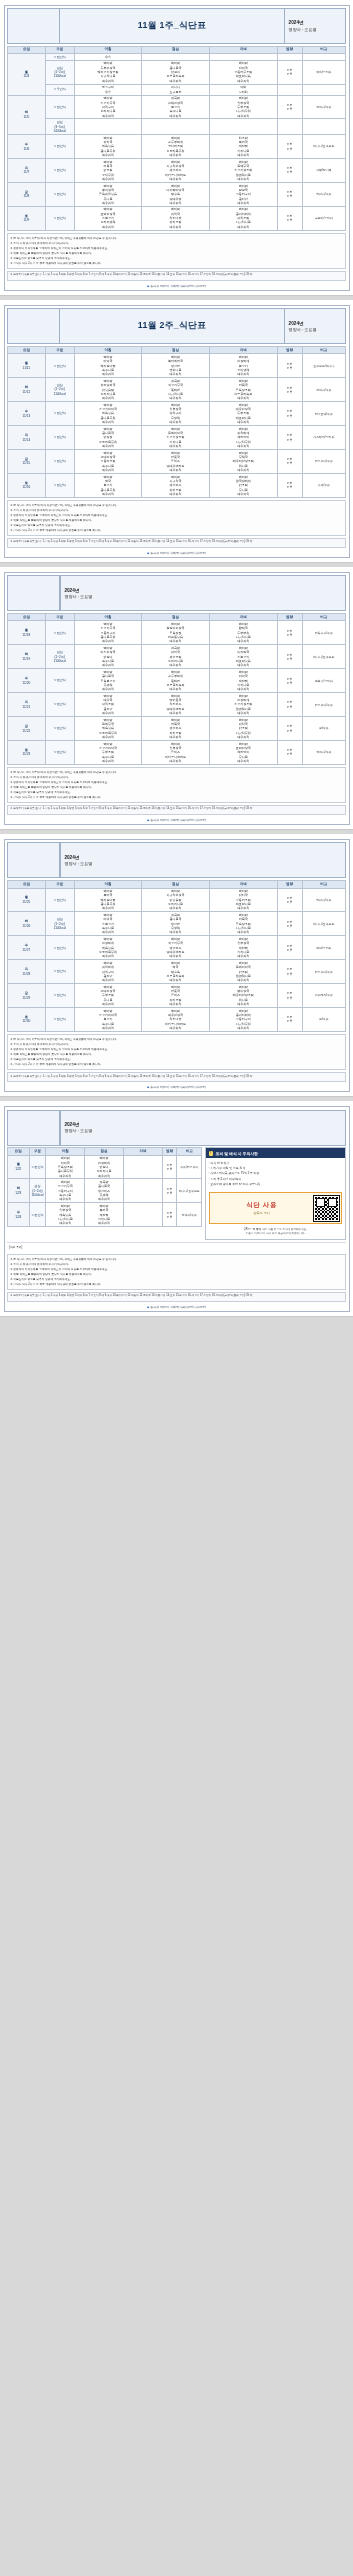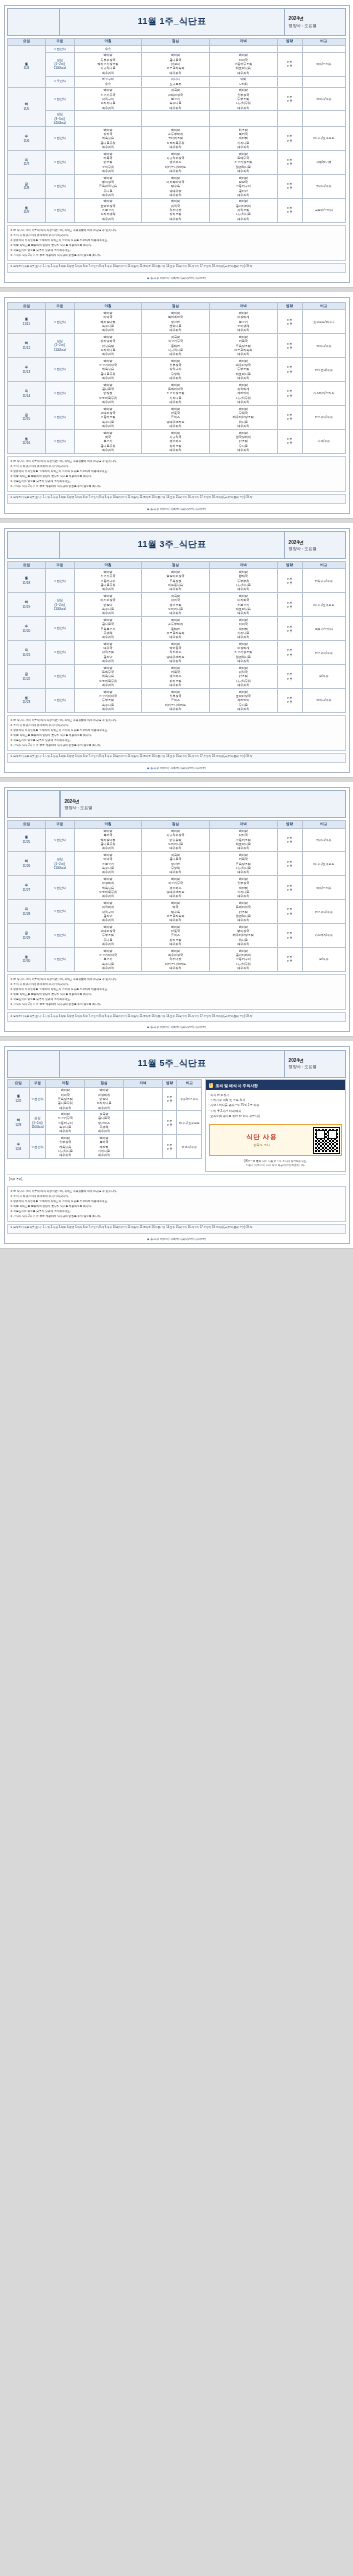--- a/index.html
+++ b/index.html
@@ -23,21 +23,21 @@
     border: 0.6px solid #aab6c8;
     background: #ffffff;
     padding: 2.4px;
   }
   
   .hdr {
     display: flex;
     align-items: stretch;
     border: 0.6px solid #9fb0c9;
     background: #eef3fa;
-    height: 28px;
+    height: 36px;
   }
   .hdr-left { width: 52px; border-right: 0.6px solid #9fb0c9; }
   .hdr-title {
     flex: 1;
     display: flex; align-items: center; justify-content: center;
     font-size: 8.8px; font-weight: bold; color: #17365d;
     letter-spacing: 0.3px;
   }
   .hdr-right {
     width: 61px;
@@ -337,20 +337,28 @@
           <div>※ 제철 식재료를 활용하여 영양이 풍부한 식단을 제공하도록 합니다.</div>
           <div>※ 국물요리는 염도를 낮추어 싱겁게 조리해주세요.</div>
           <div>※ 간식은 식사 2시간 전·후로 제공하여 식사량에 영향을 주지 않도록 합니다.</div>
         </div>
         <div class="allergy">※ 알레르기 유발식품 표시 : 1.난류 2.우유 3.메밀 4.땅콩 5.대두 6.밀 7.고등어 8.게 9.새우 10.돼지고기 11.복숭아 12.토마토 13.아황산류 14.호두 15.닭고기 16.쇠고기 17.오징어 18.조개류(굴,전복,홍합 포함) 19.잣</div>
         <div class="org"><span class="dot">◆ </span><span>송파구 어린이·사회복지급식관리지원센터</span></div>
       </div>
     </div>
     <div class="page">
       <div class="page-inner">
+        <div class="hdr">
+          <div class="hdr-left"></div>
+          <div class="hdr-title">11월 2주_식단표</div>
+          <div class="hdr-right">
+            <div class="yr">2024년</div>
+            <div>영양사 : 조은별</div>
+          </div>
+        </div>
         <table class="menu">
           <colgroup>
             <col class="c-day">
             <col class="c-meal">
             <col class="c-dish">
             <col class="c-dish">
             <col class="c-dish">
             <col class="c-kcal">
             <col class="c-note">
           </colgroup>
@@ -430,138 +438,20 @@
               <td class="day" rowspan="1">
                 <span class="dw">토</span>
                 <span class="dn">11/16</span>
               </td>
               <td class="meal">오전간식</td>
               <td class="dish">백미밥<br>떡국<br>불고기<br>콩나물무침<br>배추김치</td>
               <td class="dish">백미밥<br>시금치국<br>생선까스<br>감자조림<br>배추김치</td>
               <td class="dish">백미밥<br>청국장찌개<br>닭조림<br>무나물<br>배추김치</td>
               <td class="kcal">오전<br>오후</td>
               <td class="note">사과/우유</td>
-            </tr>
-          </tbody>
-        </table>
-        <div class="notes">
-          <div>※ 본 식단은 센터 기준에 따라 작성되었으며, 식재료 수급상황에 따라 변경될 수 있습니다.</div>
-          <div>※ 조리 시 위생관리에 유의하여 주시기 바랍니다.</div>
-          <div>※ 영유아의 저작능력을 고려하여 식재료의 크기와 질감을 조절하여 제공해주세요.</div>
-          <div>※ 제철 식재료를 활용하여 영양이 풍부한 식단을 제공하도록 합니다.</div>
-          <div>※ 국물요리는 염도를 낮추어 싱겁게 조리해주세요.</div>
-          <div>※ 간식은 식사 2시간 전·후로 제공하여 식사량에 영향을 주지 않도록 합니다.</div>
-        </div>
-        <div class="allergy">※ 알레르기 유발식품 표시 : 1.난류 2.우유 3.메밀 4.땅콩 5.대두 6.밀 7.고등어 8.게 9.새우 10.돼지고기 11.복숭아 12.토마토 13.아황산류 14.호두 15.닭고기 16.쇠고기 17.오징어 18.조개류(굴,전복,홍합 포함) 19.잣</div>
-        <div class="org"><span class="dot">◆ </span><span>송파구 어린이·사회복지급식관리지원센터</span></div>
-      </div>
-    </div>
-    <div class="page">
-      <div class="page-inner">
-        <div class="hdr">
-          <div class="hdr-left"></div>
-          <div class="hdr-title">11월 3주_식단표</div>
-          <div class="hdr-right">
-            <div class="yr">2024년</div>
-            <div>영양사 : 조은별</div>
-          </div>
-        </div>
-        <table class="menu">
-          <colgroup>
-            <col class="c-day">
-            <col class="c-meal">
-            <col class="c-dish">
-            <col class="c-dish">
-            <col class="c-dish">
-            <col class="c-kcal">
-            <col class="c-note">
-          </colgroup>
-          <thead>
-            <tr>
-              <th>요일</th>
-              <th>구분</th>
-              <th>아침</th>
-              <th>점심</th>
-              <th>저녁</th>
-              <th>열량</th>
-              <th>비고</th>
-            </tr>
-          </thead>
-          <tbody>
-            <tr>
-              <td class="day" rowspan="1">
-                <span class="dw">월</span>
-                <span class="dn">11/18</span>
-              </td>
-              <td class="meal">오전간식</td>
-              <td class="dish">백미밥<br>소고기무국<br>고등어구이<br>콩나물무침<br>배추김치</td>
-              <td class="dish">백미밥<br>얼갈이된장국<br>돈육강정<br>마늘쫑볶음<br>배추김치</td>
-              <td class="dish">백미밥<br>황태국<br>두부부침<br>시금치나물<br>배추김치</td>
-              <td class="kcal">오전<br>오후</td>
-              <td class="note">찐옥수수/우유</td>
-            </tr>
-            <tr>
-              <td class="day" rowspan="1">
-                <span class="dw">화</span>
-                <span class="dn">11/19</span>
-              </td>
-              <td class="meal">점심<br>(1~2세)<br>1100kcal</td>
-              <td class="dish">백미밥<br>미소된장국<br>닭갈비<br>숙주나물<br>배추김치</td>
-              <td class="dish">잡곡밥<br>감자국<br>생선조림<br>도라지나물<br>배추김치</td>
-              <td class="dish">백미밥<br>바지락국<br>소불고기<br>애호박볶음<br>배추김치</td>
-              <td class="kcal">오전<br>오후</td>
-              <td class="note">바나나/요구르트</td>
-            </tr>
-            <tr>
-              <td class="day" rowspan="1">
-                <span class="dw">수</span>
-                <span class="dn">11/20</span>
-              </td>
-              <td class="meal">오전간식</td>
-              <td class="dish">백미밥<br>콩나물국<br>돈육불고기<br>무생채<br>배추김치</td>
-              <td class="dish">백미밥<br>순두부찌개<br>동태전<br>브로콜리숙회<br>배추김치</td>
-              <td class="dish">백미밥<br>미역국<br>계란찜<br>가지나물<br>배추김치</td>
-              <td class="kcal">오전<br>오후</td>
-              <td class="note">백설기/보리차</td>
-            </tr>
-            <tr>
-              <td class="day" rowspan="1">
-                <span class="dw">목</span>
-                <span class="dn">11/21</span>
-              </td>
-              <td class="meal">오전간식</td>
-              <td class="dish">백미밥<br>배추국<br>삼치조림<br>콩자반<br>배추김치</td>
-              <td class="dish">백미밥<br>떡만둣국<br>치킨까스<br>양배추샐러드<br>배추김치</td>
-              <td class="dish">백미밥<br>된장찌개<br>소고기장조림<br>청경채나물<br>배추김치</td>
-              <td class="kcal">오전<br>오후</td>
-              <td class="note">찐고구마/우유</td>
-            </tr>
-            <tr>
-              <td class="day" rowspan="1">
-                <span class="dw">금</span>
-                <span class="dn">11/22</span>
-              </td>
-              <td class="meal">오전간식</td>
-              <td class="dish">백미밥<br>들깨무국<br>제육볶음<br>도토리묵무침<br>배추김치</td>
-              <td class="dish">백미밥<br>어묵국<br>생선까스<br>감자조림<br>배추김치</td>
-              <td class="dish">백미밥<br>김치국<br>닭조림<br>시금치무침<br>배추김치</td>
-              <td class="kcal">오전<br>오후</td>
-              <td class="note">귤/우유</td>
-            </tr>
-            <tr>
-              <td class="day" rowspan="1">
-                <span class="dw">토</span>
-                <span class="dn">11/23</span>
-              </td>
-              <td class="meal">오전간식</td>
-              <td class="dish">백미밥<br>소고기미역국<br>두부조림<br>숙주나물<br>배추김치</td>
-              <td class="dish">백미밥<br>유부장국<br>돈까스<br>마카로니샐러드<br>배추김치</td>
-              <td class="dish">백미밥<br>호박된장국<br>계란말이<br>무나물<br>배추김치</td>
-              <td class="kcal">오전<br>오후</td>
-              <td class="note">쌀과자/우유</td>
             </tr>
           </tbody>
         </table>
         <div class="notes">
           <div>※ 본 식단은 센터 기준에 따라 작성되었으며, 식재료 수급상황에 따라 변경될 수 있습니다.</div>
           <div>※ 조리 시 위생관리에 유의하여 주시기 바랍니다.</div>
           <div>※ 영유아의 저작능력을 고려하여 식재료의 크기와 질감을 조절하여 제공해주세요.</div>
           <div>※ 제철 식재료를 활용하여 영양이 풍부한 식단을 제공하도록 합니다.</div>
           <div>※ 국물요리는 염도를 낮추어 싱겁게 조리해주세요.</div>
           <div>※ 간식은 식사 2시간 전·후로 제공하여 식사량에 영향을 주지 않도록 합니다.</div>
@@ -597,108 +487,224 @@
               <th>점심</th>
               <th>저녁</th>
               <th>열량</th>
               <th>비고</th>
             </tr>
           </thead>
           <tbody>
             <tr>
               <td class="day" rowspan="1">
                 <span class="dw">월</span>
-                <span class="dn">11/25</span>
-              </td>
-              <td class="meal">오전간식</td>
-              <td class="dish">백미밥<br>북어국<br>돼지갈비찜<br>콩나물무침<br>배추김치</td>
-              <td class="dish">백미밥<br>시금치된장국<br>닭볶음탕<br>도라지나물<br>배추김치</td>
-              <td class="dish">백미밥<br>감자국<br>고등어조림<br>애호박나물<br>배추김치</td>
-              <td class="kcal">오전<br>오후</td>
-              <td class="note">찐감자/우유</td>
+                <span class="dn">11/18</span>
+              </td>
+              <td class="meal">오전간식</td>
+              <td class="dish">백미밥<br>소고기무국<br>고등어구이<br>콩나물무침<br>배추김치</td>
+              <td class="dish">백미밥<br>얼갈이된장국<br>돈육강정<br>마늘쫑볶음<br>배추김치</td>
+              <td class="dish">백미밥<br>황태국<br>두부부침<br>시금치나물<br>배추김치</td>
+              <td class="kcal">오전<br>오후</td>
+              <td class="note">찐옥수수/우유</td>
             </tr>
             <tr>
               <td class="day" rowspan="1">
                 <span class="dw">화</span>
-                <span class="dn">11/26</span>
+                <span class="dn">11/19</span>
               </td>
               <td class="meal">점심<br>(1~2세)<br>1100kcal</td>
-              <td class="dish">백미밥<br>미역국<br>소불고기<br>숙주나물<br>배추김치</td>
-              <td class="dish">잡곡밥<br>콩나물국<br>생선전<br>무생채<br>배추김치</td>
-              <td class="dish">백미밥<br>어묵국<br>돈육장조림<br>시금치나물<br>배추김치</td>
+              <td class="dish">백미밥<br>미소된장국<br>닭갈비<br>숙주나물<br>배추김치</td>
+              <td class="dish">잡곡밥<br>감자국<br>생선조림<br>도라지나물<br>배추김치</td>
+              <td class="dish">백미밥<br>바지락국<br>소불고기<br>애호박볶음<br>배추김치</td>
               <td class="kcal">오전<br>오후</td>
               <td class="note">바나나/요구르트</td>
             </tr>
             <tr>
               <td class="day" rowspan="1">
                 <span class="dw">수</span>
-                <span class="dn">11/27</span>
-              </td>
-              <td class="meal">오전간식</td>
-              <td class="dish">백미밥<br>된장찌개<br>제육볶음<br>도토리묵무침<br>배추김치</td>
-              <td class="dish">백미밥<br>쇠고기무국<br>생선까스<br>양배추샐러드<br>배추김치</td>
-              <td class="dish">백미밥<br>유부장국<br>계란찜<br>가지나물<br>배추김치</td>
-              <td class="kcal">오전<br>오후</td>
-              <td class="note">약과/보리차</td>
+                <span class="dn">11/20</span>
+              </td>
+              <td class="meal">오전간식</td>
+              <td class="dish">백미밥<br>콩나물국<br>돈육불고기<br>무생채<br>배추김치</td>
+              <td class="dish">백미밥<br>순두부찌개<br>동태전<br>브로콜리숙회<br>배추김치</td>
+              <td class="dish">백미밥<br>미역국<br>계란찜<br>가지나물<br>배추김치</td>
+              <td class="kcal">오전<br>오후</td>
+              <td class="note">백설기/보리차</td>
             </tr>
             <tr>
               <td class="day" rowspan="1">
                 <span class="dw">목</span>
-                <span class="dn">11/28</span>
-              </td>
-              <td class="meal">오전간식</td>
-              <td class="dish">백미밥<br>김치찌개<br>삼치구이<br>콩자반<br>배추김치</td>
-              <td class="dish">백미밥<br>떡국<br>탕수육<br>브로콜리숙회<br>배추김치</td>
-              <td class="dish">백미밥<br>들깨미역국<br>닭조림<br>청경채나물<br>배추김치</td>
+                <span class="dn">11/21</span>
+              </td>
+              <td class="meal">오전간식</td>
+              <td class="dish">백미밥<br>배추국<br>삼치조림<br>콩자반<br>배추김치</td>
+              <td class="dish">백미밥<br>떡만둣국<br>치킨까스<br>양배추샐러드<br>배추김치</td>
+              <td class="dish">백미밥<br>된장찌개<br>소고기장조림<br>청경채나물<br>배추김치</td>
               <td class="kcal">오전<br>오후</td>
               <td class="note">찐고구마/우유</td>
             </tr>
             <tr>
               <td class="day" rowspan="1">
                 <span class="dw">금</span>
-                <span class="dn">11/29</span>
-              </td>
-              <td class="meal">오전간식</td>
-              <td class="dish">백미밥<br>근대된장국<br>두부조림<br>무나물<br>배추김치</td>
-              <td class="dish">백미밥<br>만둣국<br>돈까스<br>감자조림<br>배추김치</td>
-              <td class="dish">백미밥<br>팽이장국<br>메추리알장조림<br>취나물<br>배추김치</td>
-              <td class="kcal">오전<br>오후</td>
-              <td class="note">카스테라/우유</td>
+                <span class="dn">11/22</span>
+              </td>
+              <td class="meal">오전간식</td>
+              <td class="dish">백미밥<br>들깨무국<br>제육볶음<br>도토리묵무침<br>배추김치</td>
+              <td class="dish">백미밥<br>어묵국<br>생선까스<br>감자조림<br>배추김치</td>
+              <td class="dish">백미밥<br>김치국<br>닭조림<br>시금치무침<br>배추김치</td>
+              <td class="kcal">오전<br>오후</td>
+              <td class="note">귤/우유</td>
             </tr>
             <tr>
               <td class="day" rowspan="1">
                 <span class="dw">토</span>
-                <span class="dn">11/30</span>
-              </td>
-              <td class="meal">오전간식</td>
-              <td class="dish">백미밥<br>소고기미역국<br>불고기<br>숙주나물<br>배추김치</td>
-              <td class="dish">백미밥<br>배추된장국<br>치킨너겟<br>마카로니샐러드<br>배추김치</td>
-              <td class="dish">백미밥<br>콩비지찌개<br>고등어구이<br>시금치무침<br>배추김치</td>
-              <td class="kcal">오전<br>오후</td>
-              <td class="note">귤/우유</td>
+                <span class="dn">11/23</span>
+              </td>
+              <td class="meal">오전간식</td>
+              <td class="dish">백미밥<br>소고기미역국<br>두부조림<br>숙주나물<br>배추김치</td>
+              <td class="dish">백미밥<br>유부장국<br>돈까스<br>마카로니샐러드<br>배추김치</td>
+              <td class="dish">백미밥<br>호박된장국<br>계란말이<br>무나물<br>배추김치</td>
+              <td class="kcal">오전<br>오후</td>
+              <td class="note">쌀과자/우유</td>
             </tr>
           </tbody>
         </table>
         <div class="notes">
           <div>※ 본 식단은 센터 기준에 따라 작성되었으며, 식재료 수급상황에 따라 변경될 수 있습니다.</div>
           <div>※ 조리 시 위생관리에 유의하여 주시기 바랍니다.</div>
           <div>※ 영유아의 저작능력을 고려하여 식재료의 크기와 질감을 조절하여 제공해주세요.</div>
           <div>※ 제철 식재료를 활용하여 영양이 풍부한 식단을 제공하도록 합니다.</div>
           <div>※ 국물요리는 염도를 낮추어 싱겁게 조리해주세요.</div>
           <div>※ 간식은 식사 2시간 전·후로 제공하여 식사량에 영향을 주지 않도록 합니다.</div>
         </div>
         <div class="allergy">※ 알레르기 유발식품 표시 : 1.난류 2.우유 3.메밀 4.땅콩 5.대두 6.밀 7.고등어 8.게 9.새우 10.돼지고기 11.복숭아 12.토마토 13.아황산류 14.호두 15.닭고기 16.쇠고기 17.오징어 18.조개류(굴,전복,홍합 포함) 19.잣</div>
         <div class="org"><span class="dot">◆ </span><span>송파구 어린이·사회복지급식관리지원센터</span></div>
       </div>
     </div>
     <div class="page">
       <div class="page-inner">
         <div class="hdr">
           <div class="hdr-left"></div>
-          <div class="hdr-title">11월 5주_식단표</div>
+          <div class="hdr-right">
+            <div class="yr">2024년</div>
+            <div>영양사 : 조은별</div>
+          </div>
+        </div>
+        <table class="menu">
+          <colgroup>
+            <col class="c-day">
+            <col class="c-meal">
+            <col class="c-dish">
+            <col class="c-dish">
+            <col class="c-dish">
+            <col class="c-kcal">
+            <col class="c-note">
+          </colgroup>
+          <thead>
+            <tr>
+              <th>요일</th>
+              <th>구분</th>
+              <th>아침</th>
+              <th>점심</th>
+              <th>저녁</th>
+              <th>열량</th>
+              <th>비고</th>
+            </tr>
+          </thead>
+          <tbody>
+            <tr>
+              <td class="day" rowspan="1">
+                <span class="dw">월</span>
+                <span class="dn">11/25</span>
+              </td>
+              <td class="meal">오전간식</td>
+              <td class="dish">백미밥<br>북어국<br>돼지갈비찜<br>콩나물무침<br>배추김치</td>
+              <td class="dish">백미밥<br>시금치된장국<br>닭볶음탕<br>도라지나물<br>배추김치</td>
+              <td class="dish">백미밥<br>감자국<br>고등어조림<br>애호박나물<br>배추김치</td>
+              <td class="kcal">오전<br>오후</td>
+              <td class="note">찐감자/우유</td>
+            </tr>
+            <tr>
+              <td class="day" rowspan="1">
+                <span class="dw">화</span>
+                <span class="dn">11/26</span>
+              </td>
+              <td class="meal">점심<br>(1~2세)<br>1100kcal</td>
+              <td class="dish">백미밥<br>미역국<br>소불고기<br>숙주나물<br>배추김치</td>
+              <td class="dish">잡곡밥<br>콩나물국<br>생선전<br>무생채<br>배추김치</td>
+              <td class="dish">백미밥<br>어묵국<br>돈육장조림<br>시금치나물<br>배추김치</td>
+              <td class="kcal">오전<br>오후</td>
+              <td class="note">바나나/요구르트</td>
+            </tr>
+            <tr>
+              <td class="day" rowspan="1">
+                <span class="dw">수</span>
+                <span class="dn">11/27</span>
+              </td>
+              <td class="meal">오전간식</td>
+              <td class="dish">백미밥<br>된장찌개<br>제육볶음<br>도토리묵무침<br>배추김치</td>
+              <td class="dish">백미밥<br>쇠고기무국<br>생선까스<br>양배추샐러드<br>배추김치</td>
+              <td class="dish">백미밥<br>유부장국<br>계란찜<br>가지나물<br>배추김치</td>
+              <td class="kcal">오전<br>오후</td>
+              <td class="note">약과/보리차</td>
+            </tr>
+            <tr>
+              <td class="day" rowspan="1">
+                <span class="dw">목</span>
+                <span class="dn">11/28</span>
+              </td>
+              <td class="meal">오전간식</td>
+              <td class="dish">백미밥<br>김치찌개<br>삼치구이<br>콩자반<br>배추김치</td>
+              <td class="dish">백미밥<br>떡국<br>탕수육<br>브로콜리숙회<br>배추김치</td>
+              <td class="dish">백미밥<br>들깨미역국<br>닭조림<br>청경채나물<br>배추김치</td>
+              <td class="kcal">오전<br>오후</td>
+              <td class="note">찐고구마/우유</td>
+            </tr>
+            <tr>
+              <td class="day" rowspan="1">
+                <span class="dw">금</span>
+                <span class="dn">11/29</span>
+              </td>
+              <td class="meal">오전간식</td>
+              <td class="dish">백미밥<br>근대된장국<br>두부조림<br>무나물<br>배추김치</td>
+              <td class="dish">백미밥<br>만둣국<br>돈까스<br>감자조림<br>배추김치</td>
+              <td class="dish">백미밥<br>팽이장국<br>메추리알장조림<br>취나물<br>배추김치</td>
+              <td class="kcal">오전<br>오후</td>
+              <td class="note">카스테라/우유</td>
+            </tr>
+            <tr>
+              <td class="day" rowspan="1">
+                <span class="dw">토</span>
+                <span class="dn">11/30</span>
+              </td>
+              <td class="meal">오전간식</td>
+              <td class="dish">백미밥<br>소고기미역국<br>불고기<br>숙주나물<br>배추김치</td>
+              <td class="dish">백미밥<br>배추된장국<br>치킨너겟<br>마카로니샐러드<br>배추김치</td>
+              <td class="dish">백미밥<br>콩비지찌개<br>고등어구이<br>시금치무침<br>배추김치</td>
+              <td class="kcal">오전<br>오후</td>
+              <td class="note">귤/우유</td>
+            </tr>
+          </tbody>
+        </table>
+        <div class="notes">
+          <div>※ 본 식단은 센터 기준에 따라 작성되었으며, 식재료 수급상황에 따라 변경될 수 있습니다.</div>
+          <div>※ 조리 시 위생관리에 유의하여 주시기 바랍니다.</div>
+          <div>※ 영유아의 저작능력을 고려하여 식재료의 크기와 질감을 조절하여 제공해주세요.</div>
+          <div>※ 제철 식재료를 활용하여 영양이 풍부한 식단을 제공하도록 합니다.</div>
+          <div>※ 국물요리는 염도를 낮추어 싱겁게 조리해주세요.</div>
+          <div>※ 간식은 식사 2시간 전·후로 제공하여 식사량에 영향을 주지 않도록 합니다.</div>
+        </div>
+        <div class="allergy">※ 알레르기 유발식품 표시 : 1.난류 2.우유 3.메밀 4.땅콩 5.대두 6.밀 7.고등어 8.게 9.새우 10.돼지고기 11.복숭아 12.토마토 13.아황산류 14.호두 15.닭고기 16.쇠고기 17.오징어 18.조개류(굴,전복,홍합 포함) 19.잣</div>
+        <div class="org"><span class="dot">◆ </span><span>송파구 어린이·사회복지급식관리지원센터</span></div>
+      </div>
+    </div>
+    <div class="page">
+      <div class="page-inner">
+        <div class="hdr">
+          <div class="hdr-left"></div>
           <div class="hdr-right">
             <div class="yr">2024년</div>
             <div>영양사 : 조은별</div>
           </div>
         </div>
         <div class="w5-wrap">
           <div class="w5-left">
             <table class="menu">
               <colgroup>
                 <col class="c-day">

